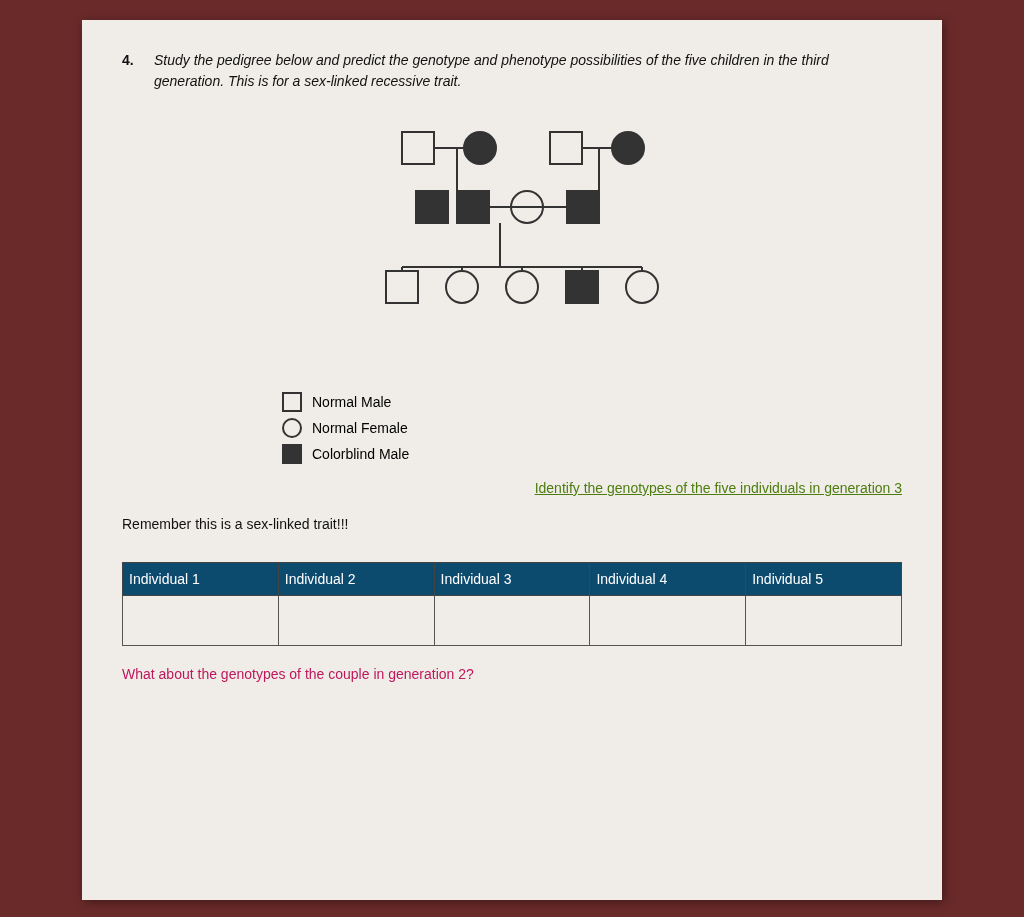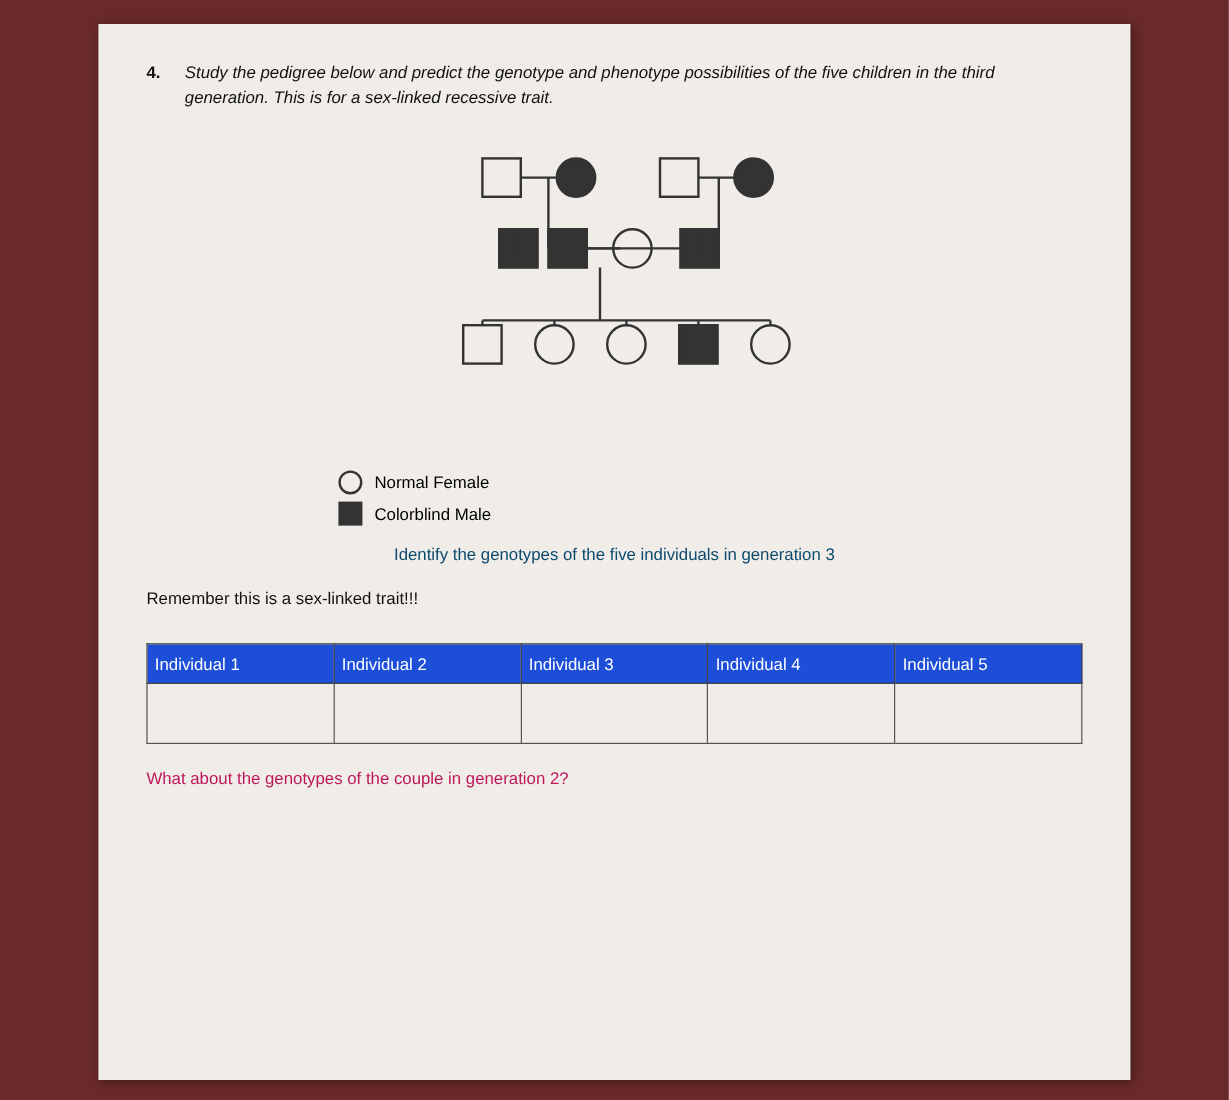--- a/index.html
+++ b/index.html
@@ -97,40 +97,41 @@
     .legend-circle-filled {
       width: 20px;
       height: 20px;
       border-radius: 50%;
       background: #333;
       flex-shrink: 0;
     }
 
     .identify-text {
       font-size: 14px;
-      text-align: center;
+      text-align: right;
       margin: 16px 0 20px 0;
-      color: #0c4a6e;
+      color: #4d7c0f;
+      text-decoration: underline;
     }
 
     .remember-text {
       font-size: 14px;
       color: #111;
       margin-bottom: 30px;
     }
 
     
     .individuals-table {
       width: 100%;
       border-collapse: collapse;
       margin-bottom: 20px;
     }
 
     .individuals-table th {
-      background: #1d4ed8;
+      background: #0c4a6e;
       color: #fff;
       border: 1px solid #444;
       padding: 8px 6px;
       font-size: 14px;
       font-weight: normal;
       text-align: left;
     }
 
     .individuals-table td {
       border: 1px solid #555;
@@ -201,20 +202,24 @@
 
       <rect x="264" y="159" width="32" height="32" fill="#333" stroke="#333" stroke-width="2"></rect>
       <line x1="280" y1="155" x2="280" y2="159" stroke="#333" stroke-width="2"></line>
 
       <circle cx="340" cy="175" r="16" fill="none" stroke="#333" stroke-width="2"></circle>
       <line x1="340" y1="155" x2="340" y2="159" stroke="#333" stroke-width="2"></line>
     </svg>
   </div>
 
   <div class="legend">
+    <div class="legend-item">
+      <div class="legend-square-empty"></div>
+      <span>Normal Male</span>
+    </div>
     <div class="legend-item">
       <div class="legend-circle-empty"></div>
       <span>Normal Female</span>
     </div>
     <div class="legend-item">
       <div class="legend-square-filled"></div>
       <span>Colorblind Male</span>
     </div>
   </div>
 

